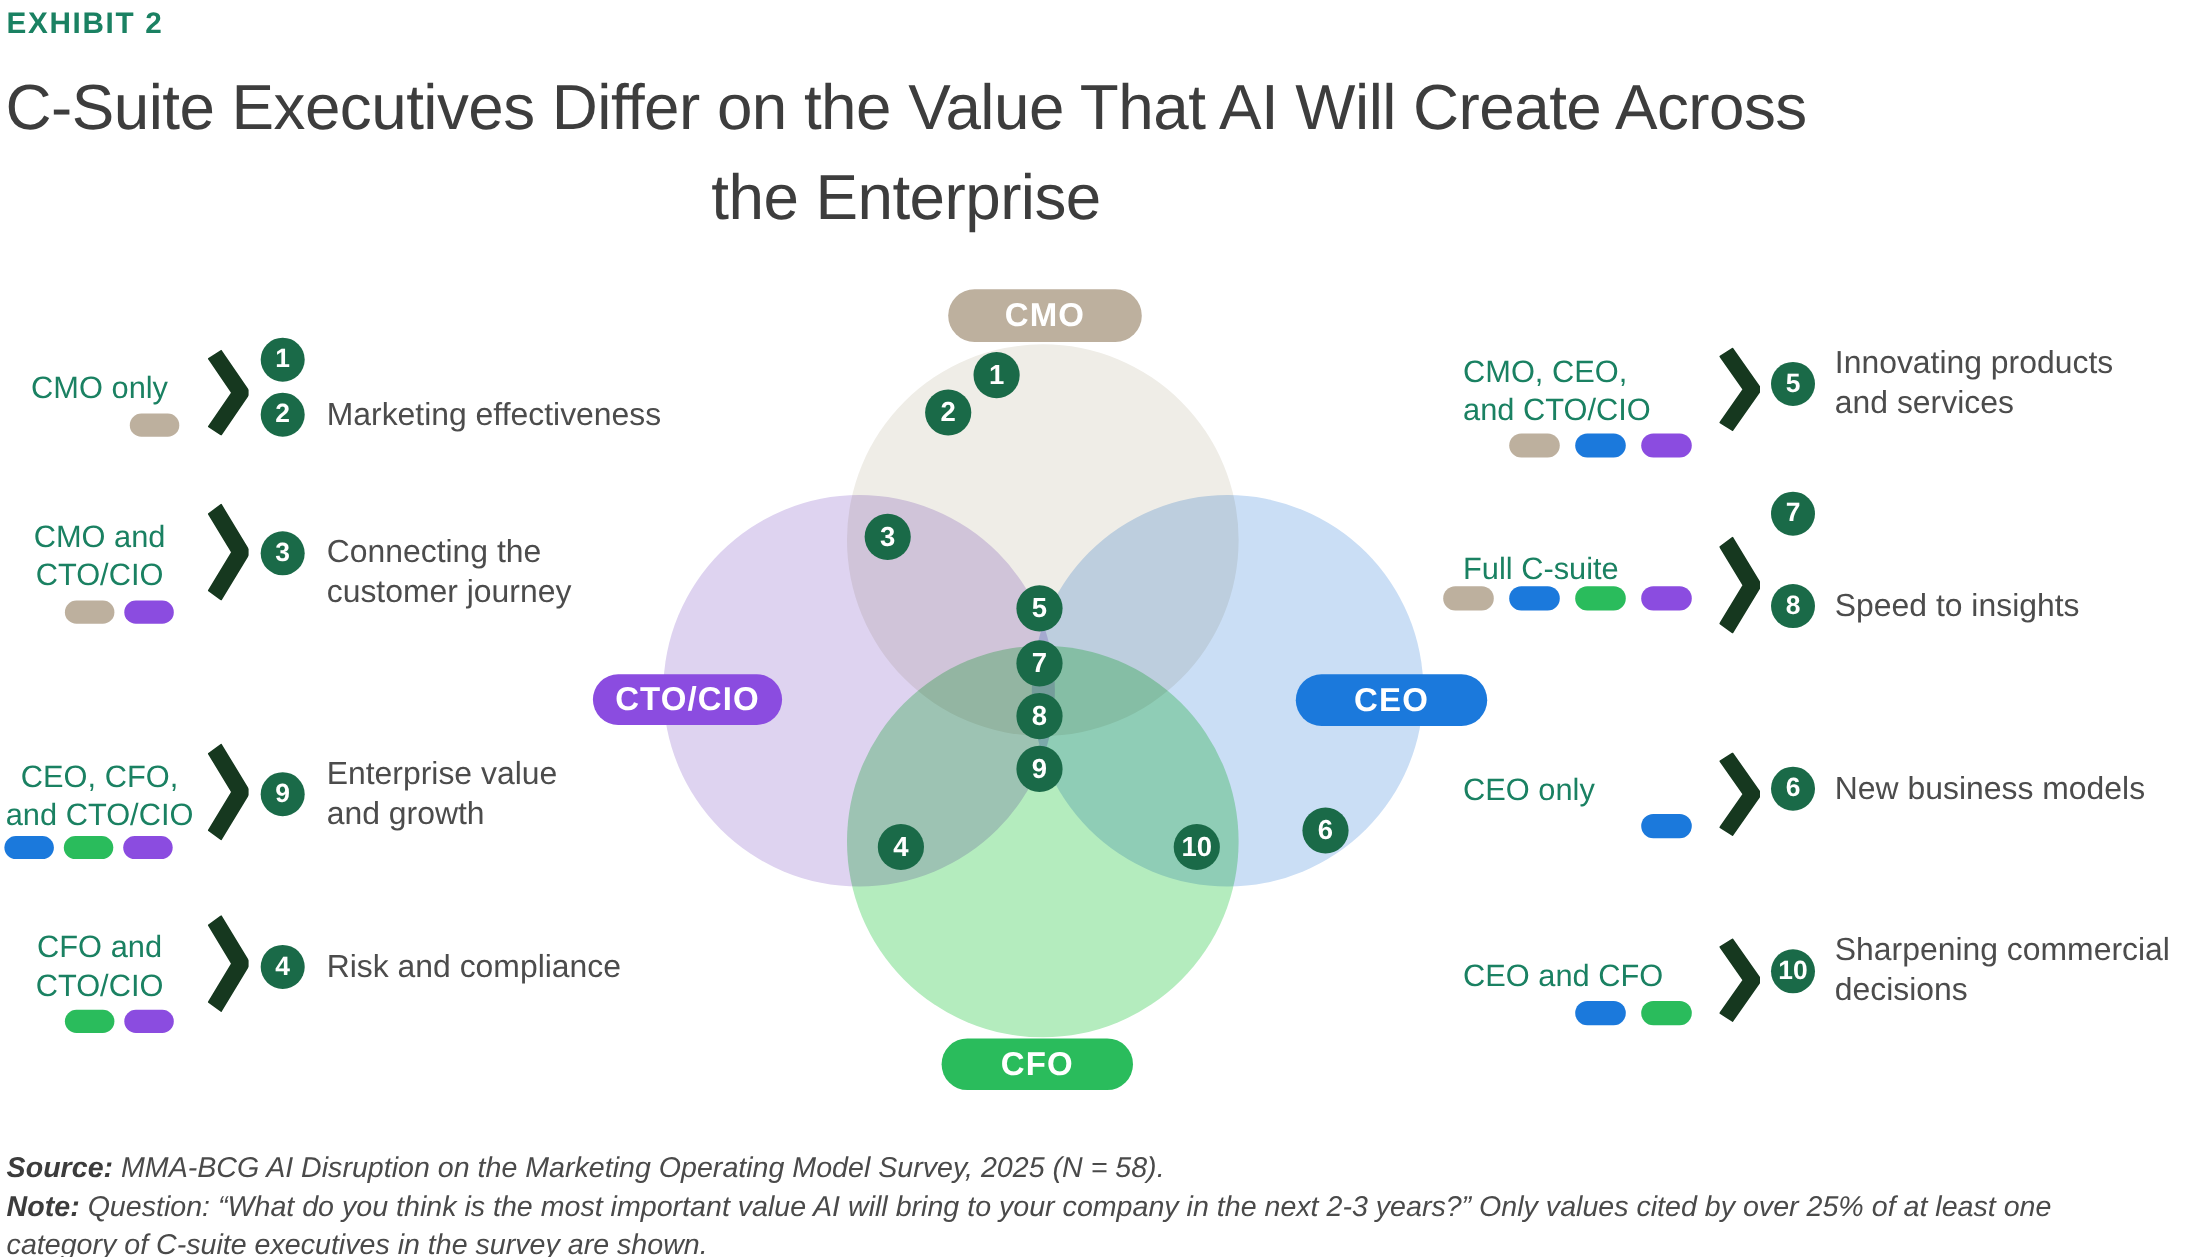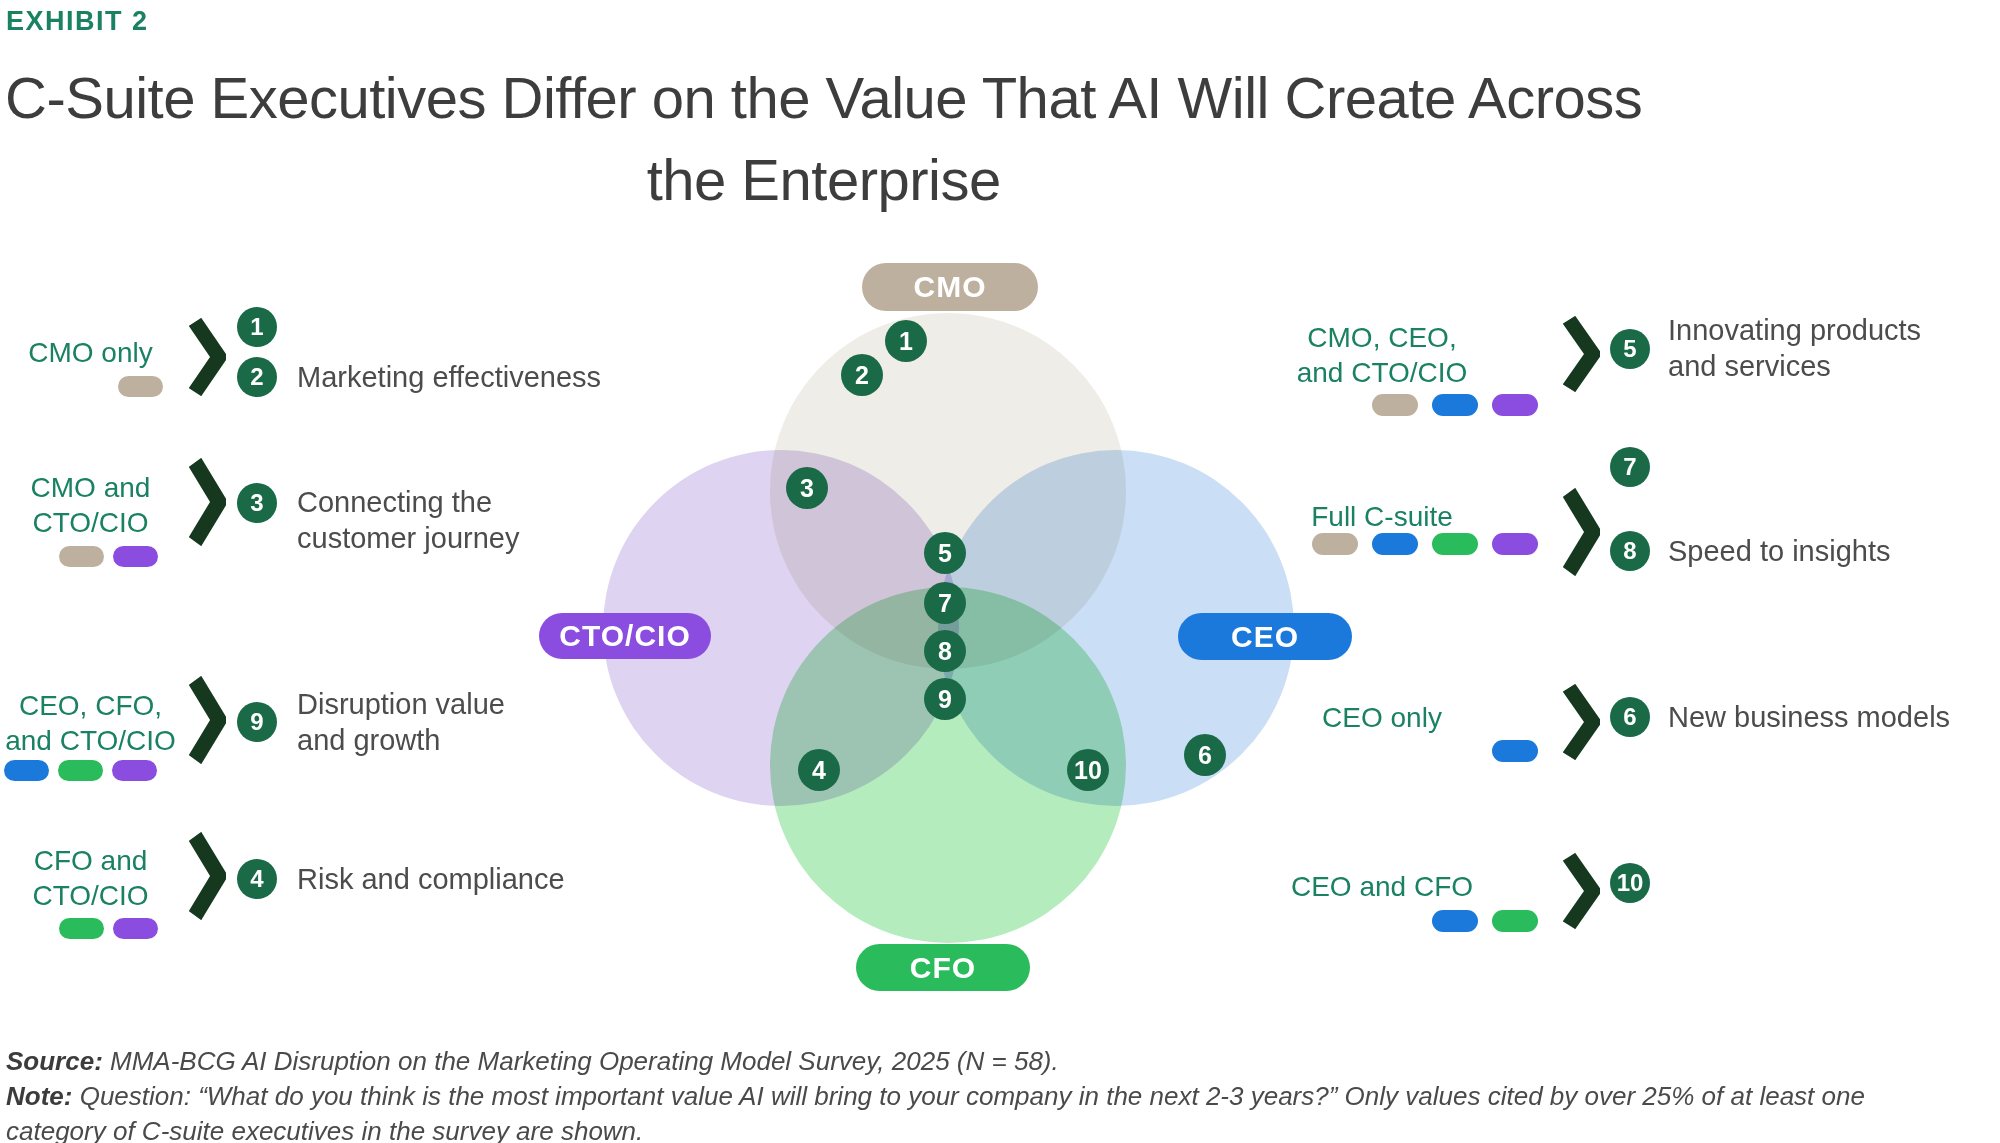--- a/index.html
+++ b/index.html
@@ -22,21 +22,21 @@
     display:flex;align-items:center;justify-content:center;letter-spacing:1px;}
   .vtag[data-exec="cmo"]{left:862px;top:263px;width:176px;height:48px;background:var(--exec_cmo);}
   .vtag[data-exec="cto"]{left:539px;top:613px;width:172px;height:46px;background:var(--exec_cto);}
   .vtag[data-exec="ceo"]{left:1178px;top:613px;width:174px;height:47px;background:var(--exec_ceo);}
   .vtag[data-exec="cfo"]{left:856px;top:944px;width:174px;height:47px;background:var(--exec_cfo);}
   .vbadge{position:absolute;width:42px;height:42px;border-radius:50%;background:var(--badge_green);
     color:#fff;font-weight:bold;font-size:25px;display:flex;align-items:center;justify-content:center;}
   
   .co-label{position:absolute;font-size:28px;line-height:35px;color:var(--label_green);white-space:nowrap;}
   .co-label.l{left:0;width:181px;text-align:center;}
-  .co-label.r{left:1271px;width:222px;text-align:center;}
+  .co-label.r{left:1330px;width:222px;text-align:left;}
   .pillrow{position:absolute;display:flex;}
   .pillrow.l{gap:9px;}
   .pillrow.r{gap:14px;}
   .pill{height:21px;border-radius:11px;}
   .pillrow.l .pill{width:45px;}
   .pillrow.r .pill{width:46px;height:22px;}
   .pill[data-exec="cmo"]{background:var(--exec_cmo);}
   .pill[data-exec="ceo"]{background:var(--exec_ceo);}
   .pill[data-exec="cfo"]{background:var(--exec_cfo);}
   .pill[data-exec="cto"]{background:var(--exec_cto);}
@@ -122,21 +122,21 @@
   <div class="pillrow l" style="left:4px;top:760px">
     <span class="pill" data-exec="ceo"></span>
     <span class="pill" data-exec="cfo"></span>
     <span class="pill" data-exec="cto"></span>
   </div>
   <svg class="chev" style="left:189px;top:676px;height:88px" viewBox="0 0 37 80" preserveAspectRatio="none">
       <polyline points="6,4 30,40 6,76"></polyline>
     </svg>
   <div class="cbadge" style="left:237px;top:702px">9</div>
   <div class="co-text" style="left:297px;top:686px">
-    <div>Disruption value</div>
+    <div>Enterprise value</div>
     <div>and growth</div>
   </div>
 
   <div class="co-label l" style="top:843px">
     <div>CFO and</div>
     <div>CTO/CIO</div>
   </div>
   <div class="pillrow l" style="left:59px;top:918px">
     <span class="pill" data-exec="cfo"></span>
     <span class="pill" data-exec="cto"></span>
@@ -203,17 +203,21 @@
     <div>CEO and CFO</div>
   </div>
   <div class="pillrow r" style="left:1432px;top:910px">
     <span class="pill" data-exec="ceo"></span>
     <span class="pill" data-exec="cfo"></span>
   </div>
   <svg class="chev" style="left:1563px;top:853px;height:76px" viewBox="0 0 37 80" preserveAspectRatio="none">
       <polyline points="6,4 30,40 6,76"></polyline>
     </svg>
   <div class="cbadge" style="left:1610px;top:863px">10</div>
+  <div class="co-text" style="left:1668px;top:846px">
+    <div>Sharpening commercial</div>
+    <div>decisions</div>
+  </div>
 
   <div class="footer" id="src"><b>Source:</b><span> MMA-BCG AI Disruption on the Marketing Operating Model Survey, 2025 (N = 58).</span></div>
   <div class="footer" id="note"><b>Note:</b><span> Question: “What do you think is the most important value AI will bring to your company in the next 2-3 years?” Only values cited by over 25% of at least one category of C-suite executives in the survey are shown.</span></div>
 
 </div>
 
 </body></html>

